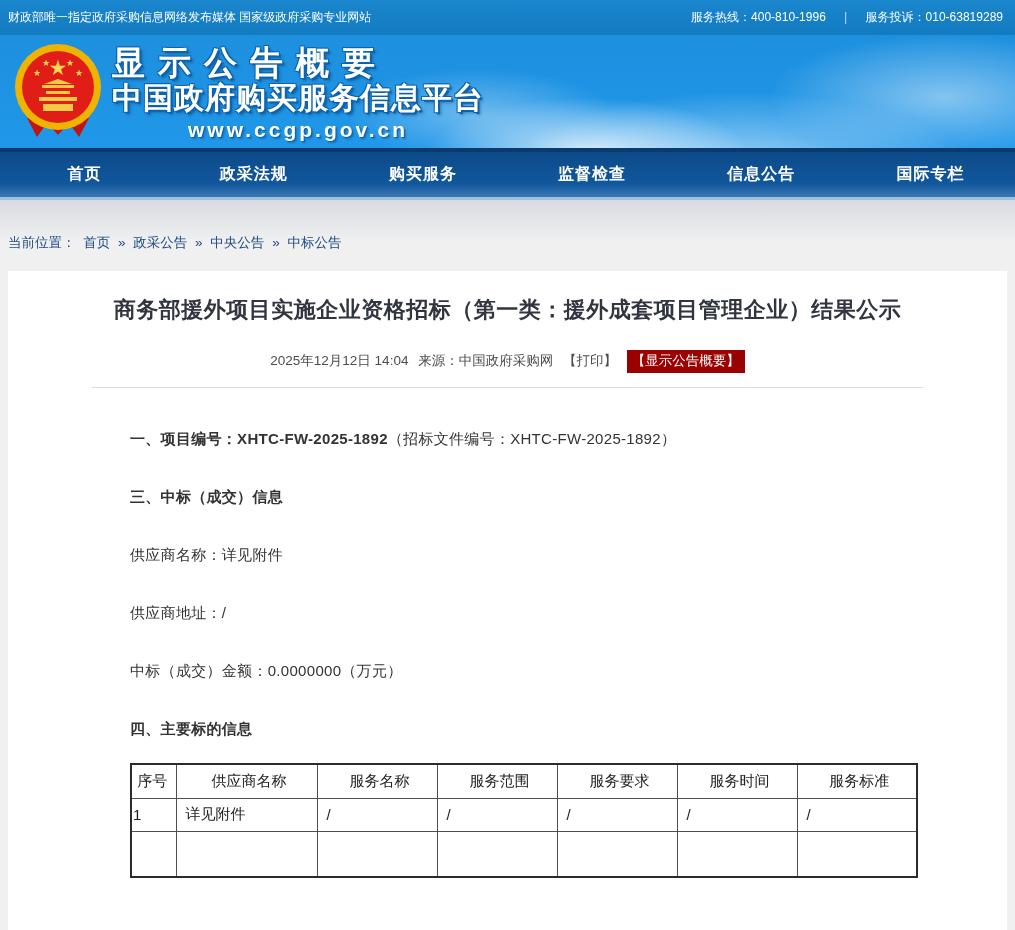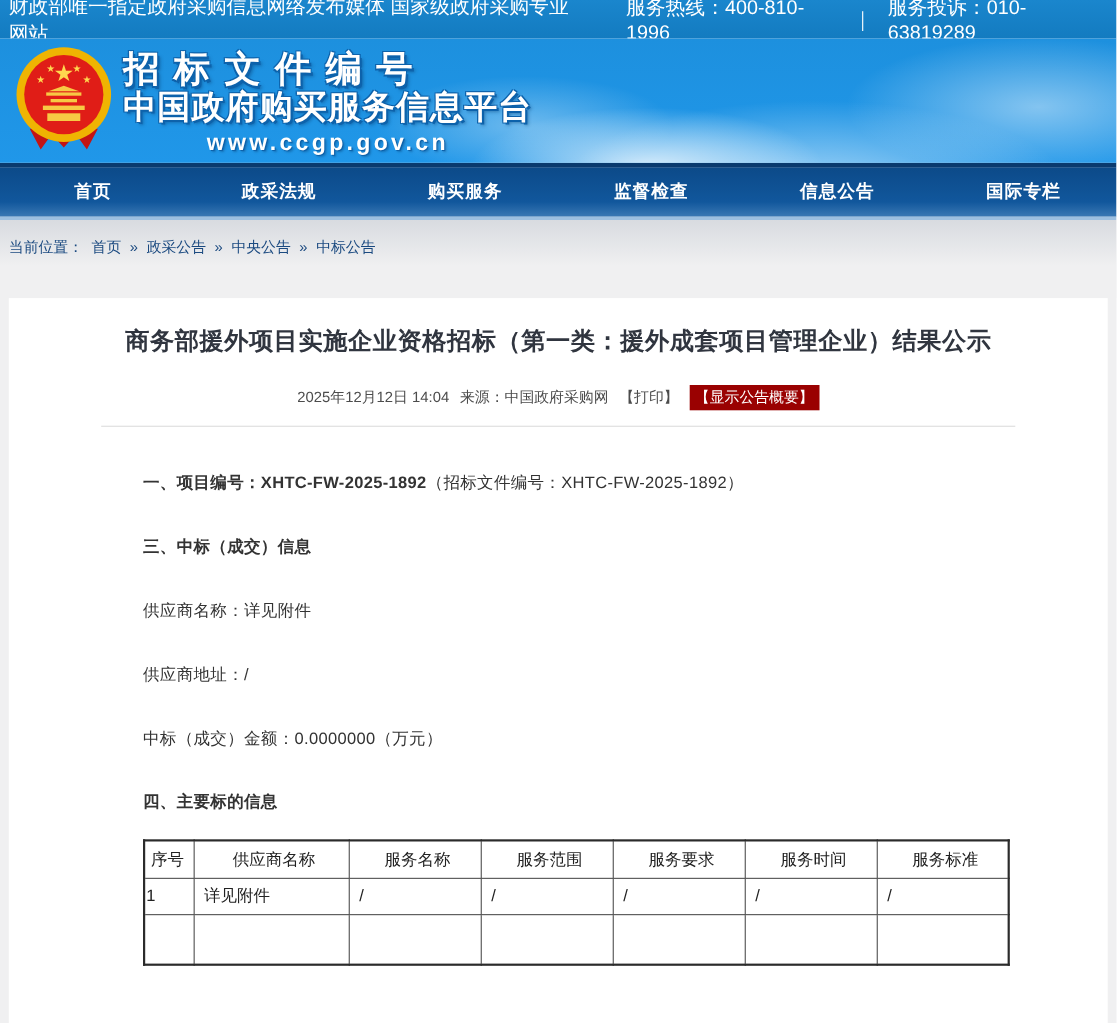--- a/index.html
+++ b/index.html
@@ -12,21 +12,21 @@
 
   
   .topbar {
     height:35px;
     background:linear-gradient(180deg,#1a86cd,#137bc0);
     color:#ffffff;
     display:flex;
     align-items:center;
     justify-content:space-between;
     padding:0 12px 0 8px;
-    font-size:18px;
+    font-size:12px;
   }
   .topbar-right { display:flex; align-items:center; gap:14px;margin-left:40px; }
   .topbar-sep { opacity:.9; }
 
   
   .header {
     height:113px;
     position:relative;
     display:flex;
     align-items:center;
@@ -65,21 +65,21 @@
     flex:1 1 0;
     display:flex; align-items:center; justify-content:center;
     color:#ffffff; font-size:16px; font-weight:bold;
     letter-spacing:1px; cursor:pointer;
   }
 
   
   .crumb-strip {
     height:71px;
     background:linear-gradient(180deg,#d8dbe0 0,#f0f0f1 42px);
-    padding:16px 0 0 8px;
+    padding:34px 0 0 8px;
     font-size:13.5px;
     color:#1b4a80;
   }
   .crumb-strip span { margin-right:4px; }
   .crumb-link { cursor:pointer; }
 
   
   .panel {
     margin:0 8px;
     background:#ffffff;
@@ -167,21 +167,21 @@
       <text x="56" y="24" font-size="9" fill="#ffd84f" text-anchor="middle">★</text>
       <text x="65" y="34" font-size="9" fill="#ffd84f" text-anchor="middle">★</text>
       <path d="M30 42 L44 37 L58 42 Z" fill="#f7c944"></path>
       <rect x="28" y="43" width="32" height="3" fill="#f7c944"></rect>
       <rect x="32" y="49" width="24" height="3" fill="#f7c944"></rect>
       <rect x="25" y="55" width="38" height="4" fill="#f7c944"></rect>
       <rect x="29" y="62" width="30" height="7" fill="#f7c944"></rect>
     </svg>
   </div>
   <div class="logo-text">
-    <div class="logo-line1">招标文件编号</div>
+    <div class="logo-line1">显示公告概要</div>
     <div class="logo-line2">中国政府购买服务信息平台</div>
     <div class="logo-line3">www.ccgp.gov.cn</div>
   </div>
 </div>
 
 <div class="nav">
   <div class="nav-item">首页</div>
   <div class="nav-item">政采法规</div>
   <div class="nav-item">购买服务</div>
   <div class="nav-item">监督检查</div>

